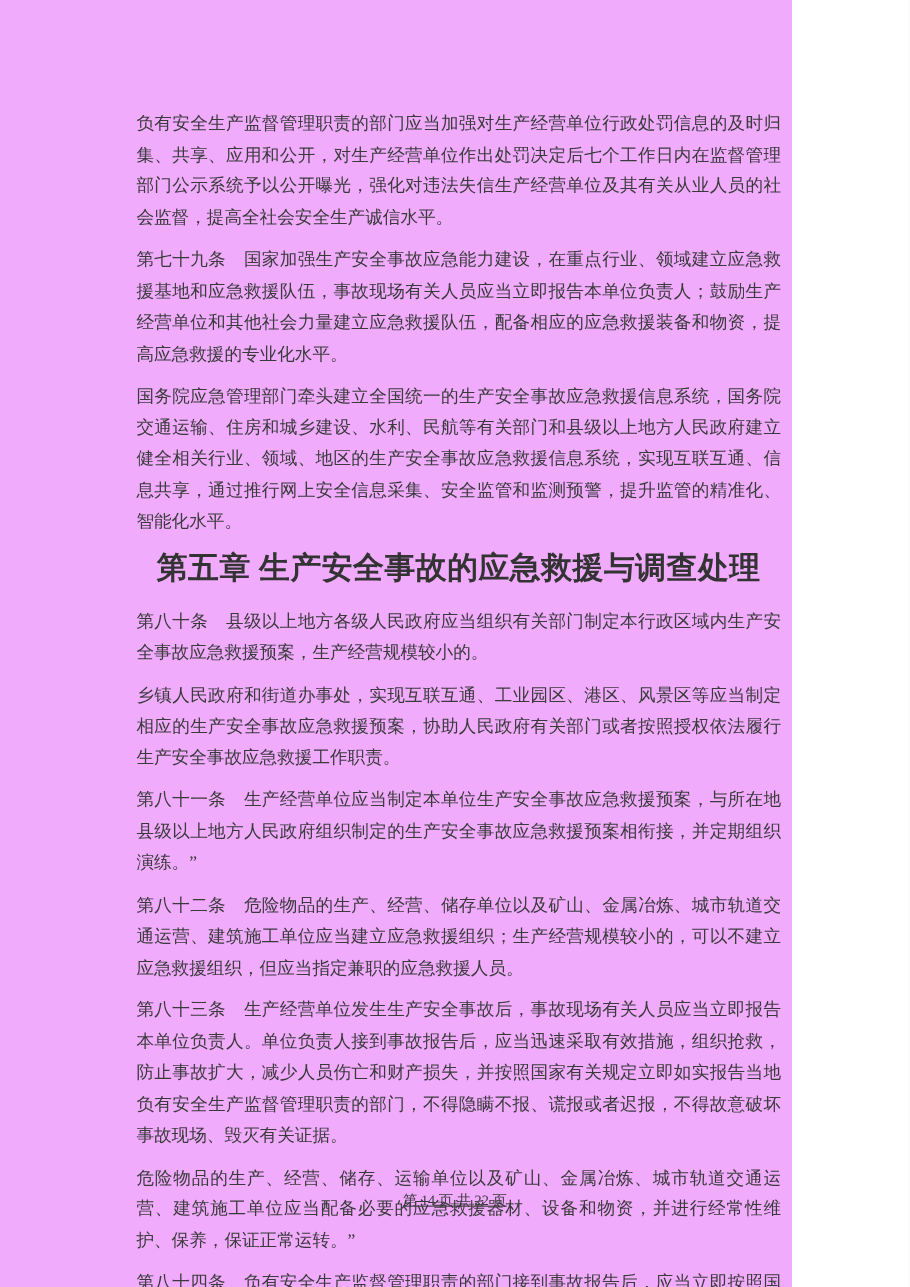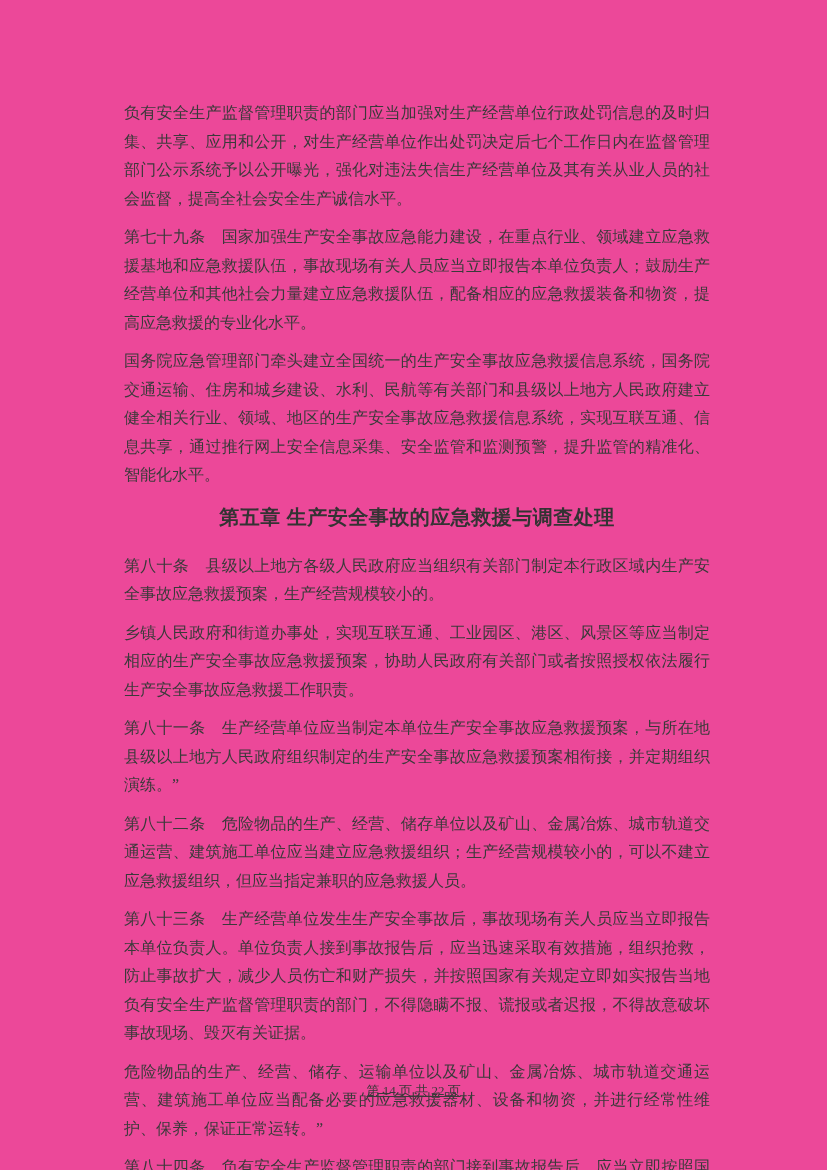--- a/index.html
+++ b/index.html
@@ -12,46 +12,46 @@
     height: 1170px;
     position: relative;
     overflow: hidden;
     font-family: "Liberation Serif", "DejaVu Serif", serif;
     color: #3a3a3a;
   }
   .page {
     position: absolute;
     left: 0;
     top: 0;
-    width: 827px;
+    width: 720px;
     height: 1170px;
-    background: #ec4899;
+    background: #f0abfc;
   }
   .page-content {
     position: absolute;
     left: 124px;
     top: 99px;
     width: 586px;
   }
   p.body-para {
     margin: 0 0 10px 0;
     font-size: 16px;
     line-height: 28.5px;
     text-align: justify;
     text-justify: inter-ideograph;
     color: #3a3a3a;
     word-break: break-all;
   }
   h2.chapter-heading {
     margin: 2px 0 18px 0;
-    font-size: 20px;
+    font-size: 28px;
     line-height: 34px;
     font-weight: bold;
     text-align: center;
-    font-family: Liberation Sans, sans-serif;
+    font-family: Liberation Serif, serif;
     color: #333333;
     letter-spacing: 0.5px;
   }
   .page-footer {
     position: absolute;
     left: 0;
     top: 1082px;
     width: 827px;
     text-align: center;
     font-size: 13px;

